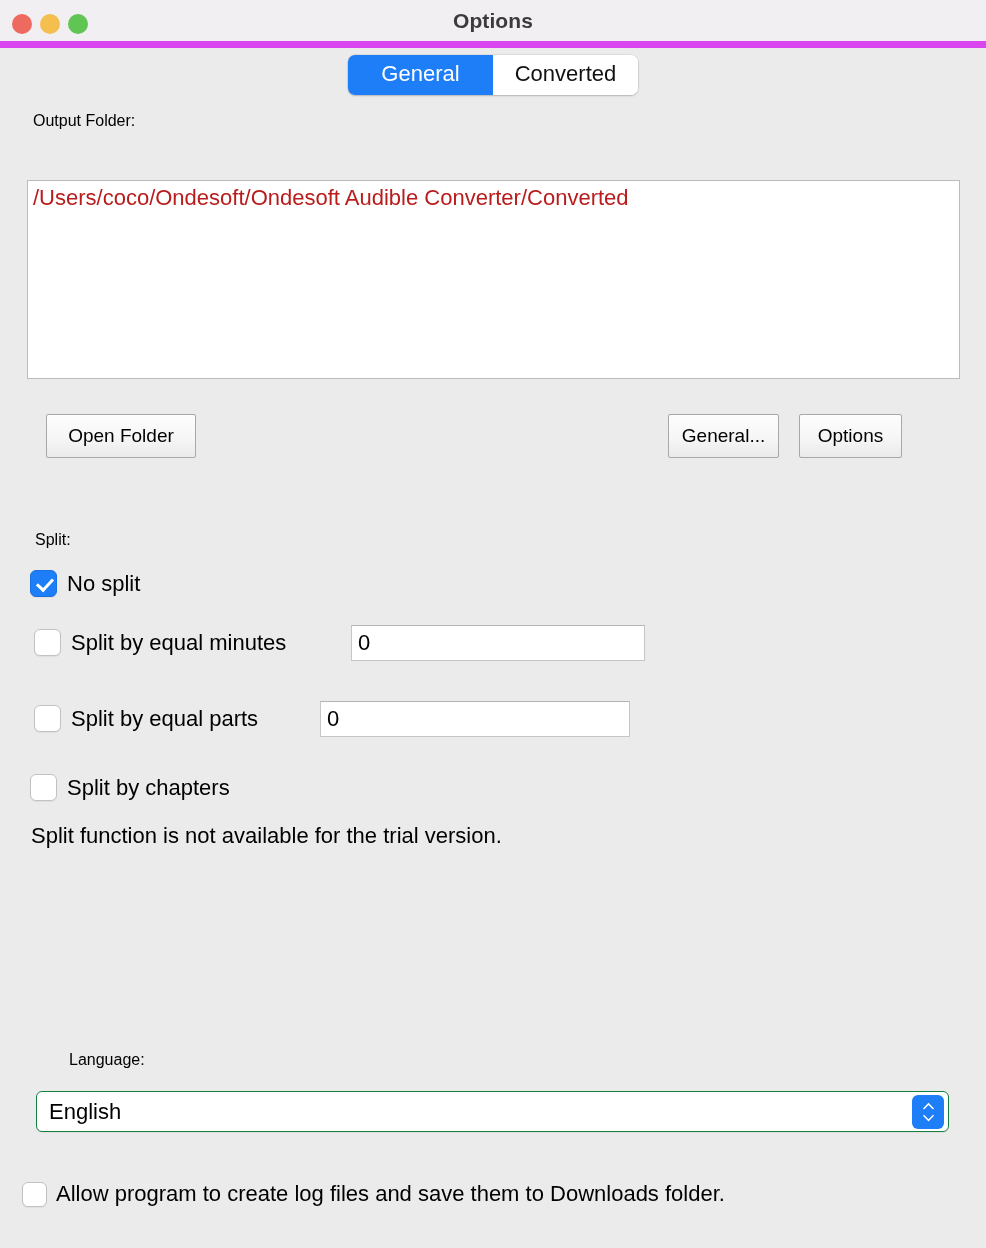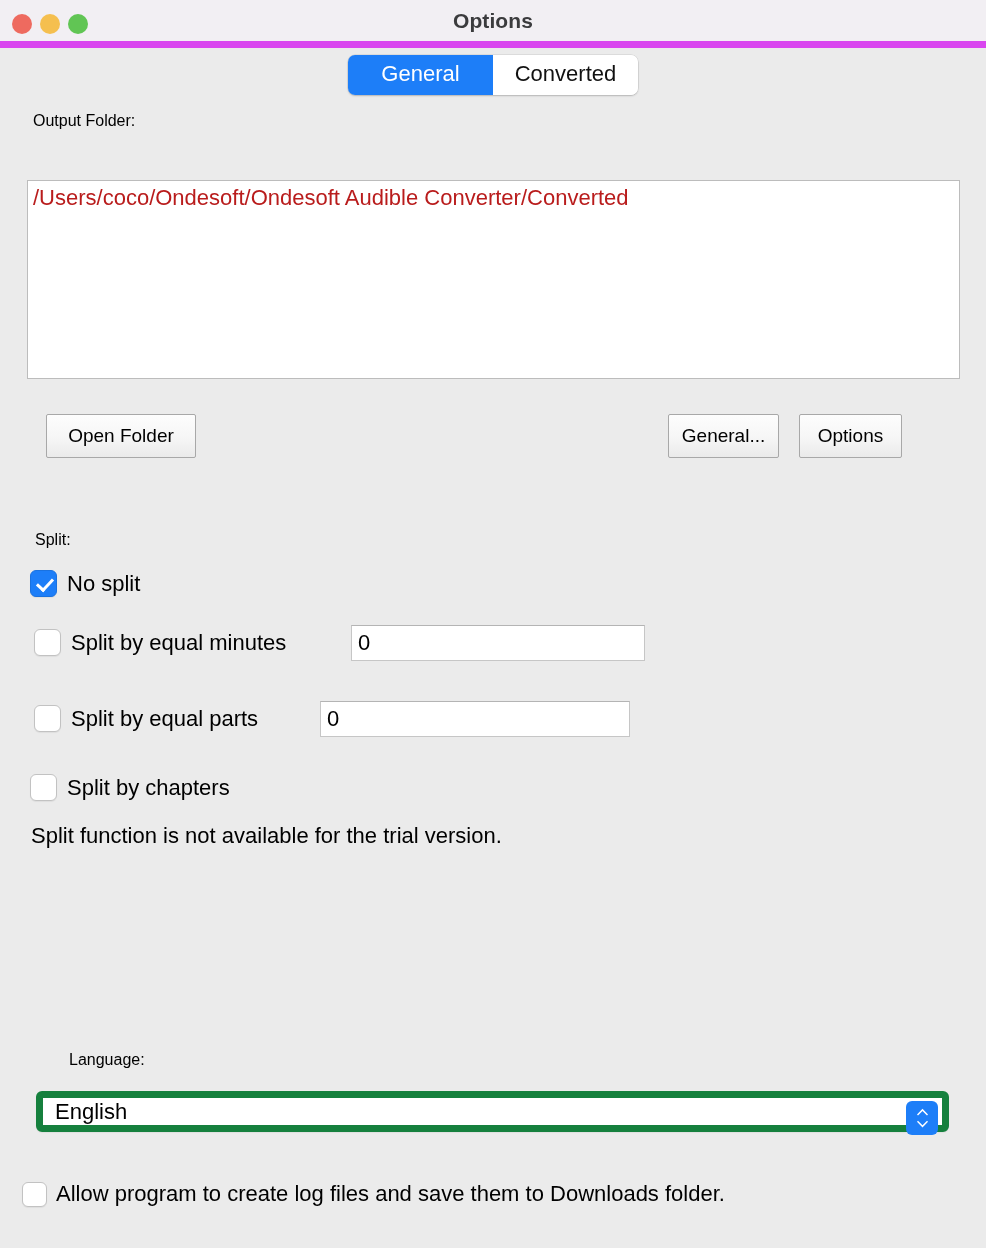--- a/index.html
+++ b/index.html
@@ -195,21 +195,21 @@
 
   
   #language-label { position: absolute; left: 45px; top: 1051px; margin-left: 24px; }
   .popup {
     position: absolute;
     left: 36px;
     top: 1091px;
     width: 913px;
     height: 41px;
     background: #ffffff;
-    border: 7px solid #15803d;
+    border: 1px solid #15803d;
     border-radius: 6px;
     display: flex;
     align-items: center;
     box-shadow: 0 1px 1px rgba(0,0,0,0.05);
   }
   .popup-value {
     font-size: 22px;
     padding-left: 12px;
     color: #000;
   }

